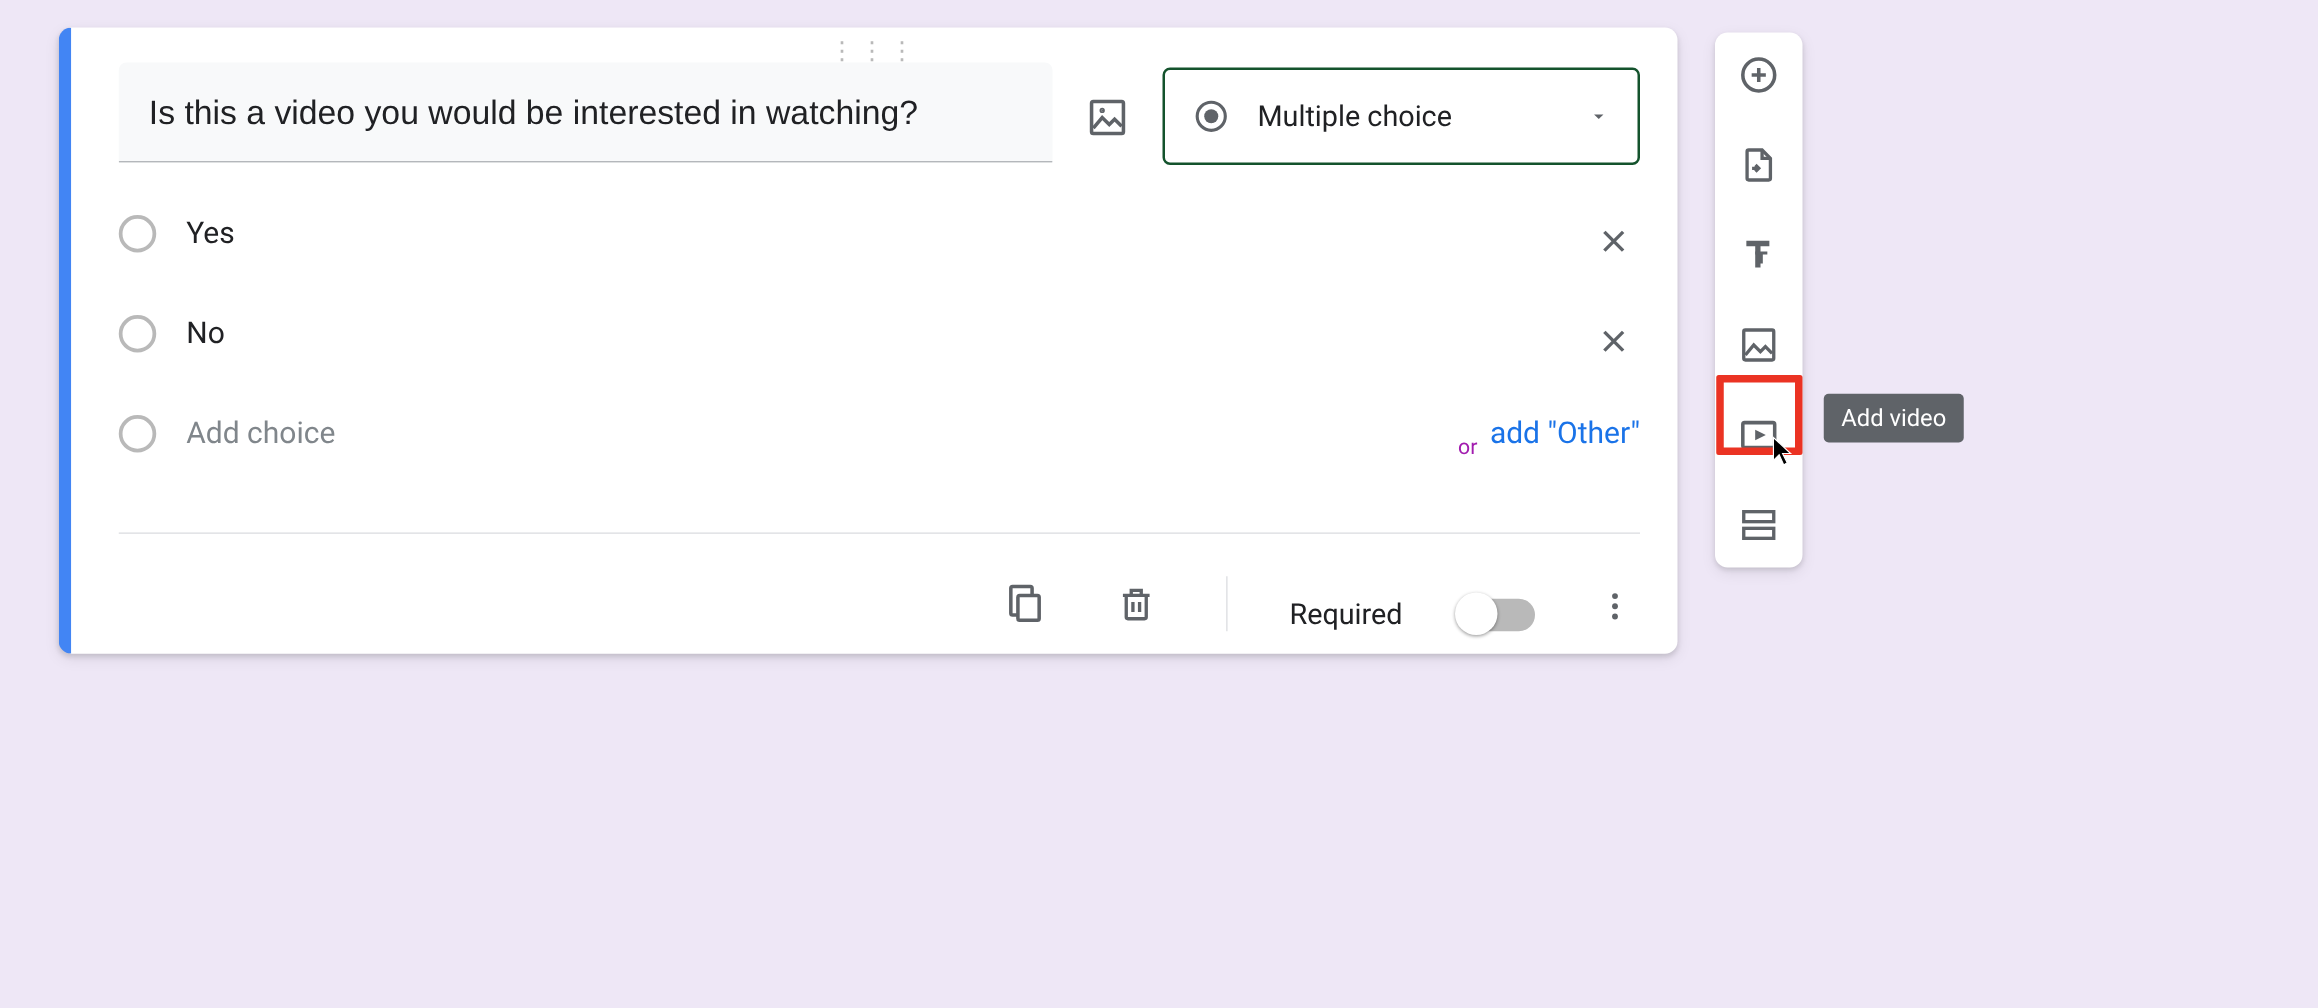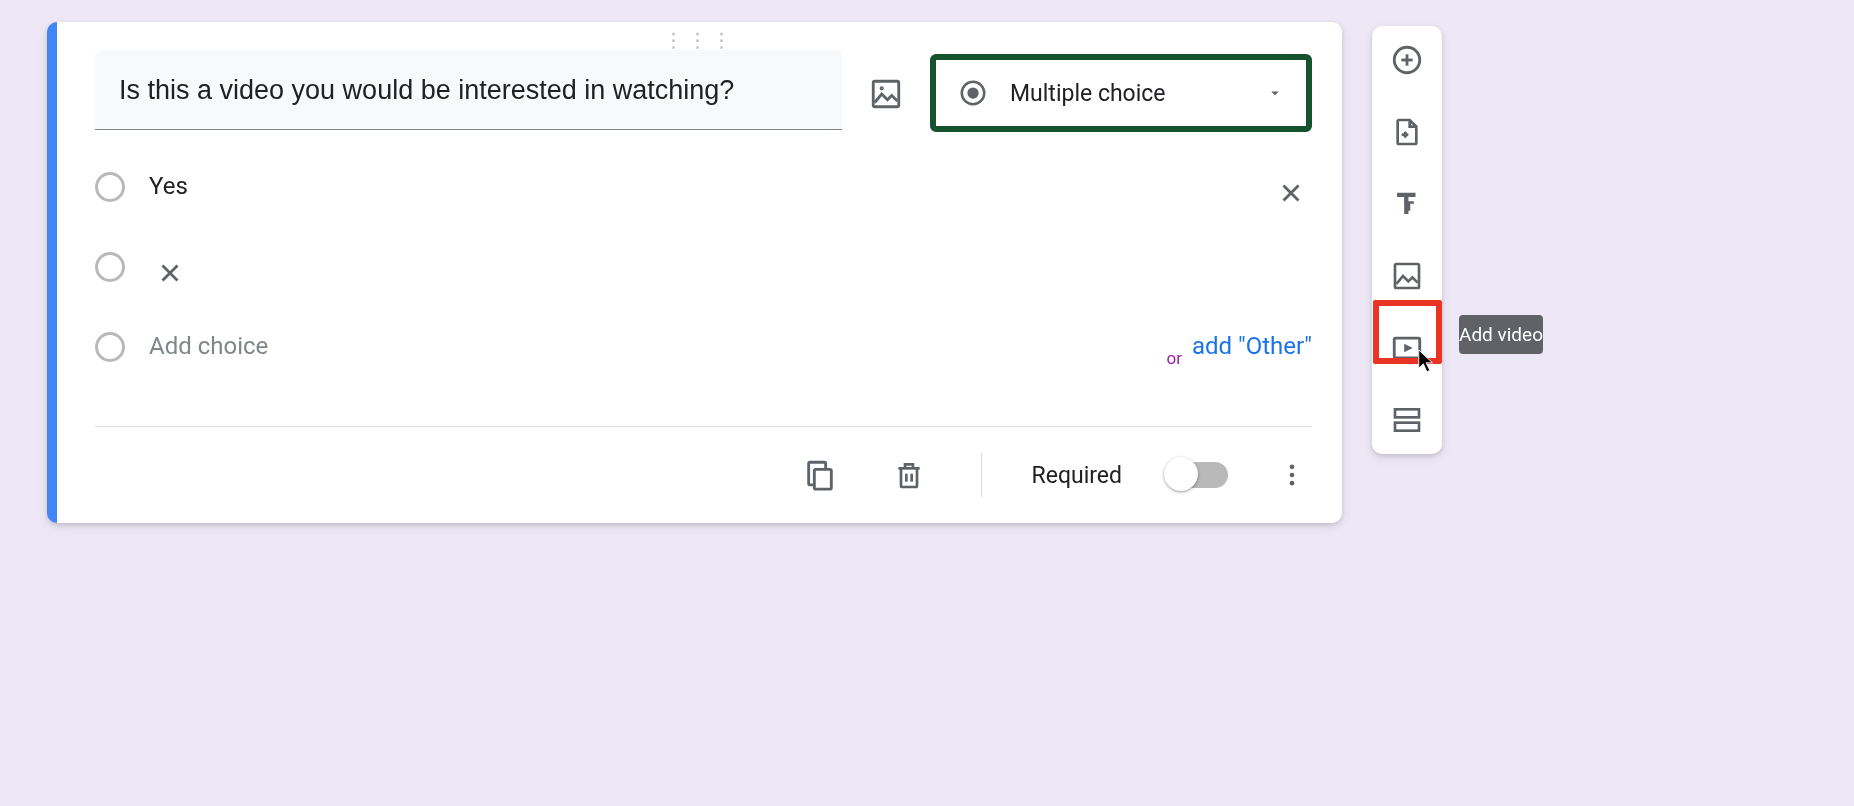--- a/index.html
+++ b/index.html
@@ -71,21 +71,21 @@
     align-items: center;
     justify-content: center;
     cursor: pointer;
     color: #5f6368;
   }
 
   .type-dropdown {
     margin-top: 4px;
     width: 382px;
     height: 78px;
-    border: 6px solid #14532d;
+    border: 2px solid #14532d;
     border-radius: 6px;
     display: flex;
     align-items: center;
     padding: 0 22px;
     cursor: pointer;
     color: #202124;
     font-size: 23px;
   }
   .type-dropdown .dd-radio { margin-right: 22px; color:#5f6368; }
   .type-dropdown .dd-label { flex: 1; }
@@ -124,21 +124,21 @@
   .add-row .add-other { color: #1a73e8; cursor: pointer; font-size: 24px; }
 
   .footer-divider {
     border: none;
     border-top: 1px solid #dadce0;
     margin: 34px 0 18px 0;
   }
 
   .footer {
     display: flex;
-    align-items: center;
+    align-items: flex-end;
     justify-content: flex-end;
     gap: 44px;
     height: 60px;
   }
   .footer .icon-btn {
     color: #5f6368;
     cursor: pointer;
     padding: 6px;
   }
   .footer .vr {
@@ -221,21 +221,21 @@
     pointer-events: none;
   }
 
   .tooltip {
     position: absolute;
     left: 1459px;
     top: 315px;
     background: #5f6368;
     color: #fff;
     font-size: 19px;
-    padding: 8px 0;
+    padding: 8px 14px;
     border-radius: 4px;
     white-space: nowrap;
   }
 
   svg { display: block; }
 </style>
 </head>
 <body>
 
 <div class="question-card">
@@ -281,20 +281,21 @@
       <span class="option-x">
         <svg width="30" height="30" viewBox="0 0 24 24" stroke="currentColor" stroke-width="2.2" fill="none">
             <line x1="6" y1="6" x2="18" y2="18"></line>
             <line x1="18" y1="6" x2="6" y2="18"></line>
           </svg>
       </span>
     </div>
 
     <div class="option-row">
       <span class="radio-dummy"></span>
+      <span class="option-label">No</span>
       <span class="option-x">
         <svg width="30" height="30" viewBox="0 0 24 24" stroke="currentColor" stroke-width="2.2" fill="none">
             <line x1="6" y1="6" x2="18" y2="18"></line>
             <line x1="18" y1="6" x2="6" y2="18"></line>
           </svg>
       </span>
     </div>
 
 
     <div class="option-row add-row">

